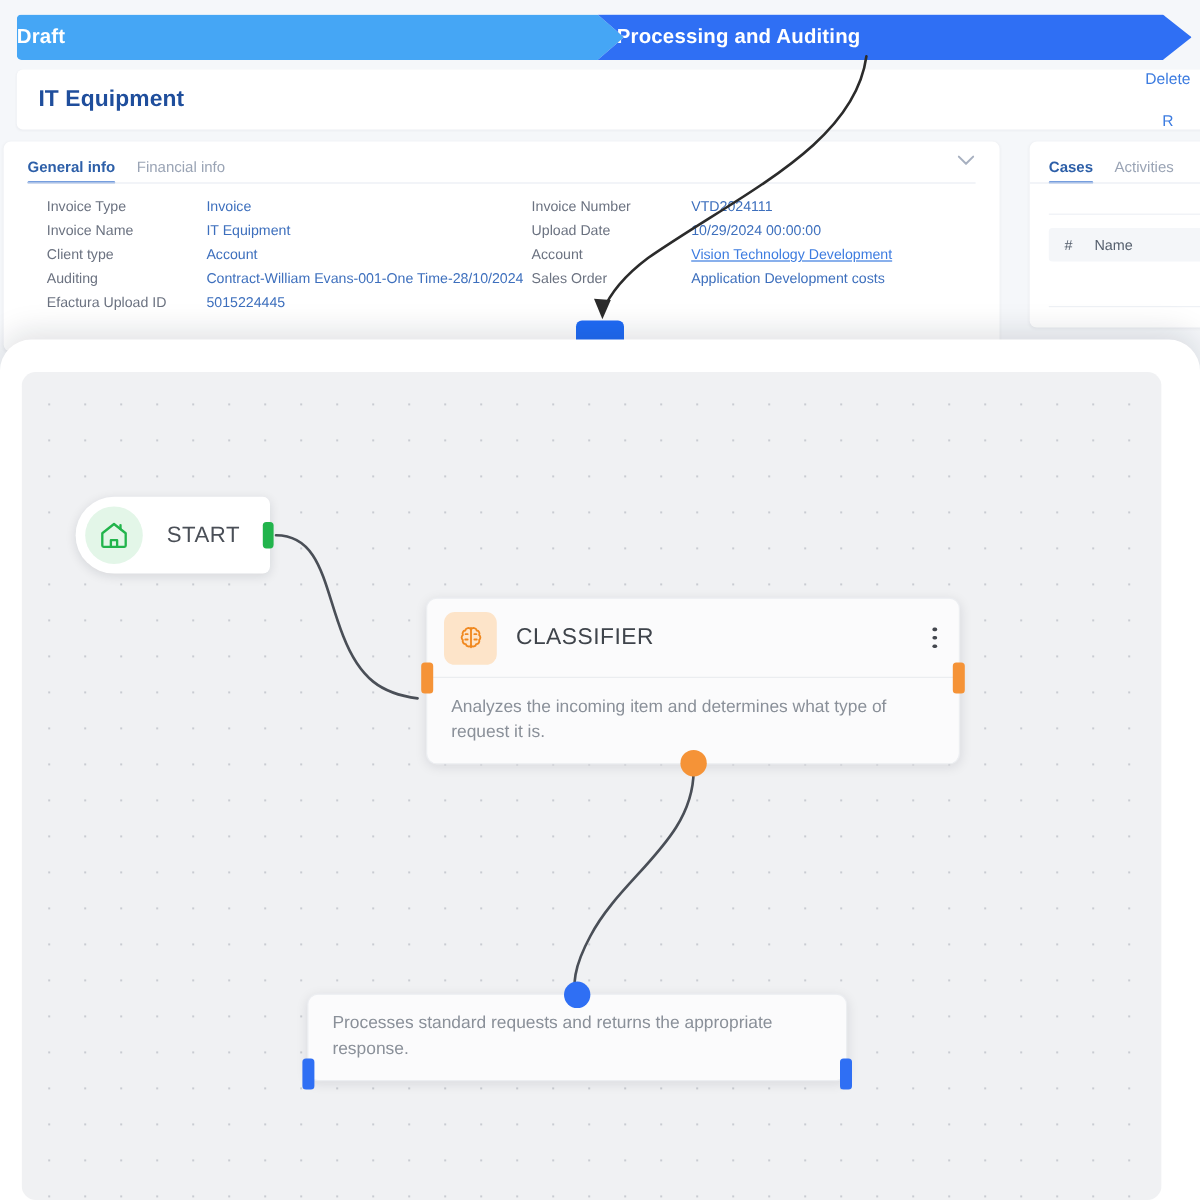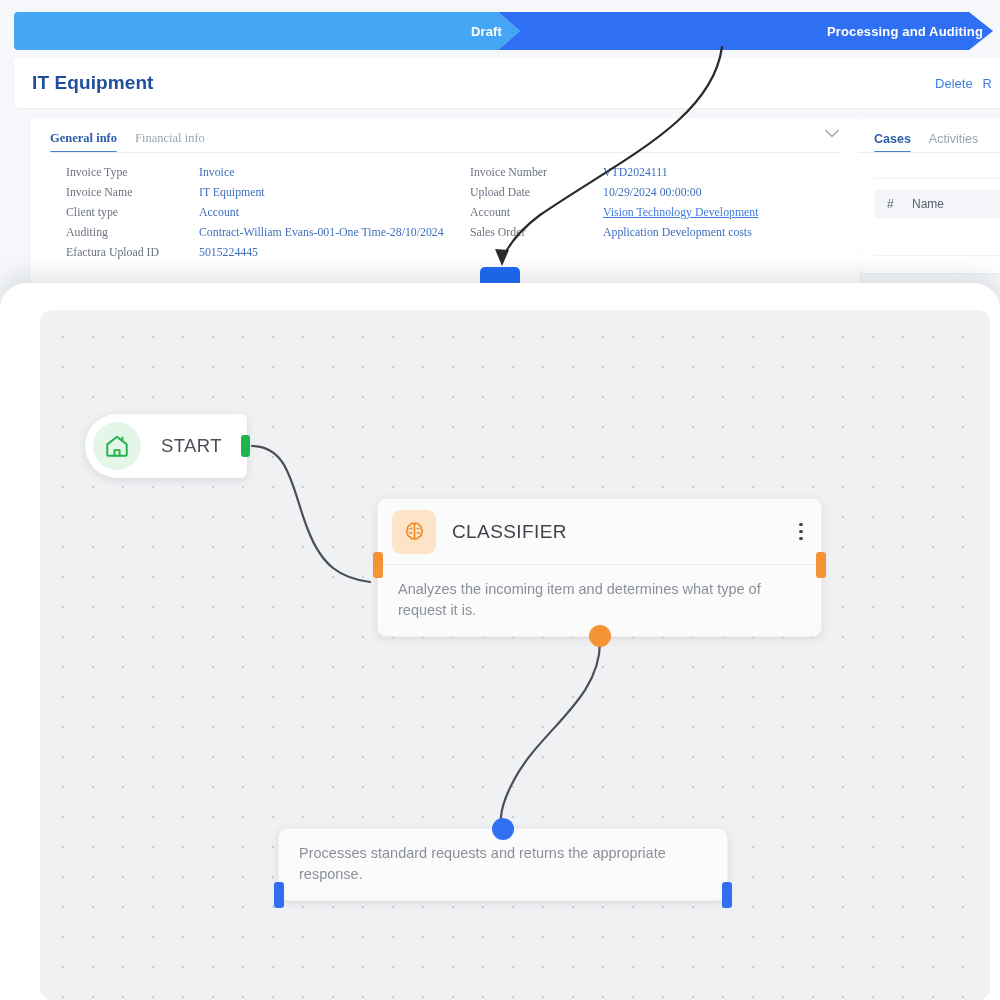--- a/index.html
+++ b/index.html
@@ -12,22 +12,22 @@
 
   
   .crm { position:absolute; inset:0; background:#f5f7fa; }
 
   
   .stage-wrap {
     position:absolute; left:14px; top:12px; right:0; height:38px;
   }
   .stage {
     position:absolute; top:0; height:38px;
-    display:flex; align-items:center; justify-content:flex-end;
-    color:#ffffff; font-size:13px; font-weight:700;
+    display:flex; align-items:center; justify-content:flex-start;
+    color:#ffffff; font-size:17px; font-weight:700;
     letter-spacing:.15px; white-space:nowrap;
   }
   .stage-draft {
     left:0; width:506px; background:#45a6f5;
     border-radius:4px 0 0 4px;
     clip-path: polygon(0 0, calc(100% - 22px) 0, 100% 50%, calc(100% - 22px) 100%, 0 100%);
   }
   .stage-draft .stage-label { margin-right:18px; }
   .stage-proc {
     left:484px; width:495px; background:#2f6ff4;
@@ -37,30 +37,29 @@
   .stage-proc .stage-label { margin-right:10px; margin-left:16px; }
 
   
   .titlebar {
     position:absolute; left:14px; top:58px; right:-10px; height:50px;
     background:#ffffff; border-radius:5px;
     display:flex; align-items:center; padding:0 18px;
     box-shadow:0 1px 2px rgba(16,24,40,.04);
   }
   .page-title { font-size:19px; color:#1f4e9c; font-weight:700; letter-spacing:.1px; }
-  .titlebar-actions { margin-left:auto; display:flex; gap:10px; align-items:center; }
+  .titlebar-actions { margin-left:auto; display:flex; gap:20px; align-items:center;flex-direction:column; }
   .tb-action { font-size:13px; color:#3d7ce0; white-space:nowrap; }
 
   
   .info-card {
-    position:absolute; left:30px; top:118px; width:830px; height:175px;
+    position:absolute; left:3px; top:118px; width:830px; height:175px;
     background:#ffffff; border-radius:6px;
     box-shadow:0 1px 3px rgba(16,24,40,.05);
     overflow:hidden;
-    font-family:Liberation Serif, serif;
   }
   .tabs-row {
     display:flex; align-items:flex-end; height:34px;
     padding:0 20px; position:relative;
   }
   .tab {
     font-size:12.5px; color:#9aa4b5; padding-bottom:6px; margin-right:18px;
     position:relative;
   }
   .tab.active { color:#2d5fa8; font-weight:700; }
@@ -113,21 +112,21 @@
     background:#1f6bf5; border-radius:5px;
   }
 
   
   .overlay {
     position:absolute; left:0; top:283px; width:1000px; height:717px;
     background:#ffffff; border-radius:26px 26px 0 0;
     box-shadow:0 -6px 26px rgba(16,24,40,.13);
   }
   .canvas {
-    position:absolute; left:40px; top:27px; width:950px; height:690px;
+    position:absolute; left:18px; top:27px; width:950px; height:690px;
     background:#f0f1f3; border-radius:12px; overflow:hidden;
     background-image:radial-gradient(#c9ccd2 1.1px, transparent 1.2px);
     background-size:30px 30px; background-position:8px 12px;
   }
   .edges { position:absolute; left:0; top:0; width:950px; height:690px; pointer-events:none; }
 
   
   .node-start {
     position:absolute; left:45px; top:104px; width:162px; height:64px;
     background:#ffffff; border-radius:32px 6px 6px 32px;

